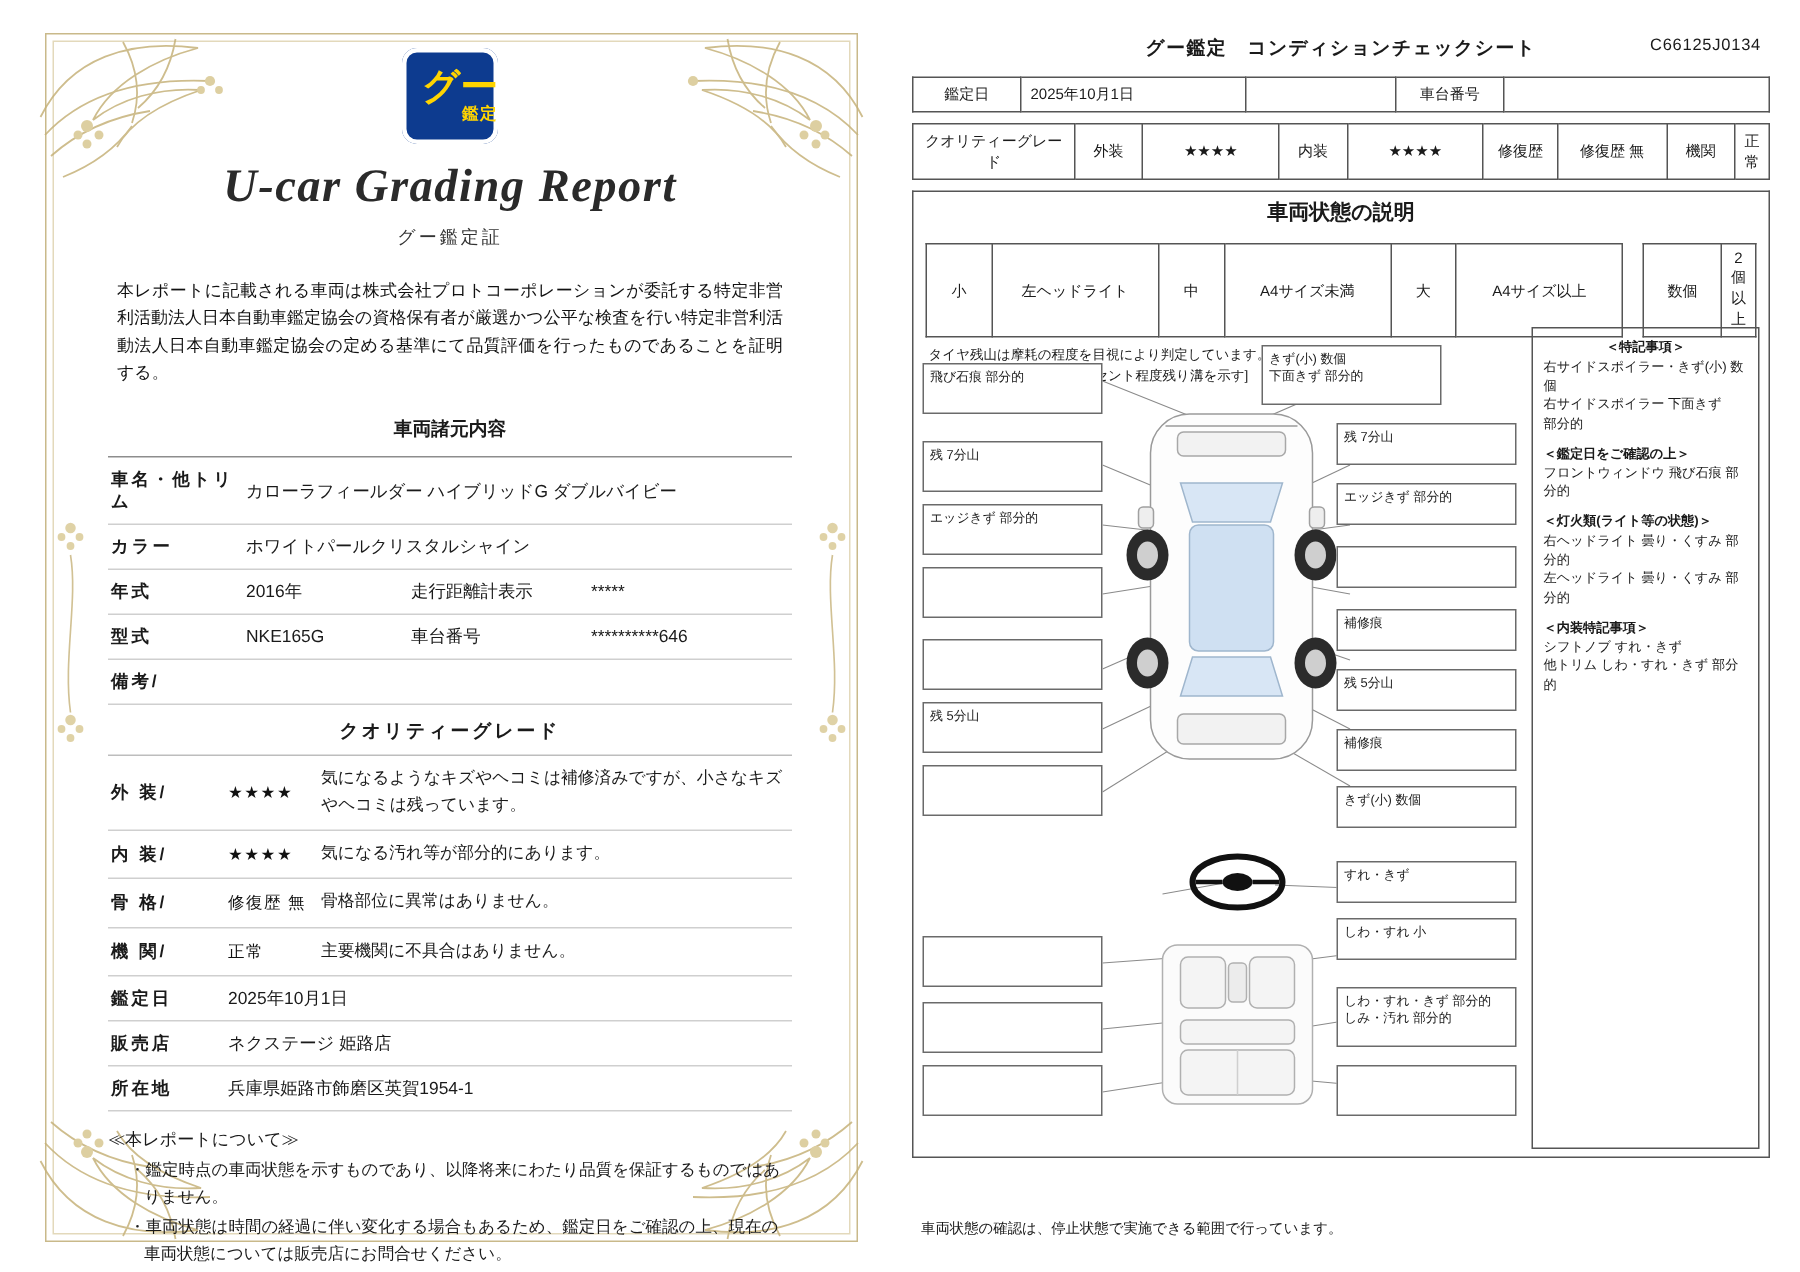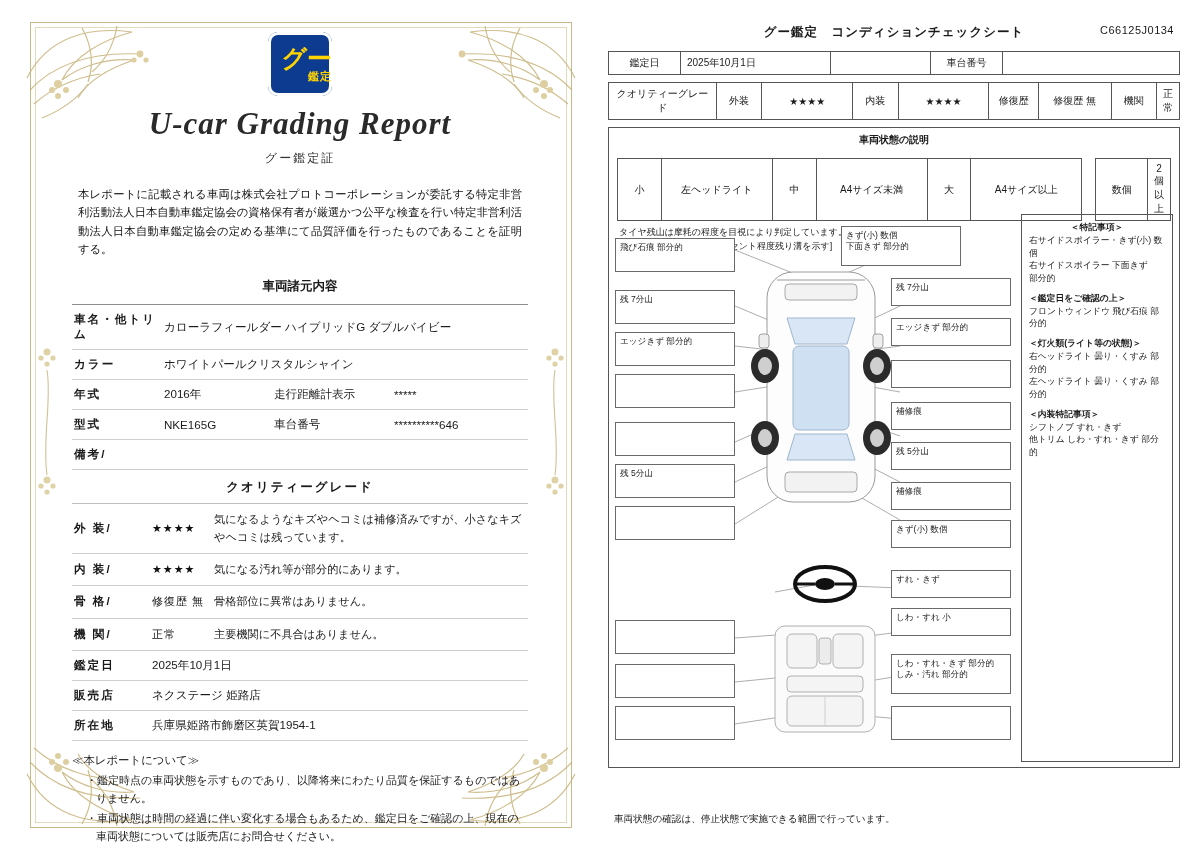--- a/index.html
+++ b/index.html
@@ -96,21 +96,21 @@
     position:relative;
   }
   .sheet-code{
     position:absolute; right:6px; top:0; font-size:11px; font-weight:normal; letter-spacing:0.5px;
   }
   table.grid{ border-collapse:collapse; width:100%; }
   table.grid td{ border:1px solid #555; padding:4px 6px; height:22px;}
   .nb{ border:none !important;}
   .c{ text-align:center;}
 
-  .expl-head{ text-align:center; font-weight:bold; font-size:10px; padding:5px 0;}
+  .expl-head{ text-align:center; font-weight:bold; font-size:14px; padding:5px 0;}
   .tire-note{ font-size:9px; line-height:1.45; margin:5px 2px 4px;}
 
   
   .diagram-wrap{ position:relative; width:405px; height:600px; }
   .dg{ position:absolute; inset:0;}
   .cbox{
     position:absolute; border:1px solid #6a6a6a; background:#fff;
     font-size:8.6px; line-height:1.3; padding:3px 4px; overflow:hidden;
   }
   .right-col{

